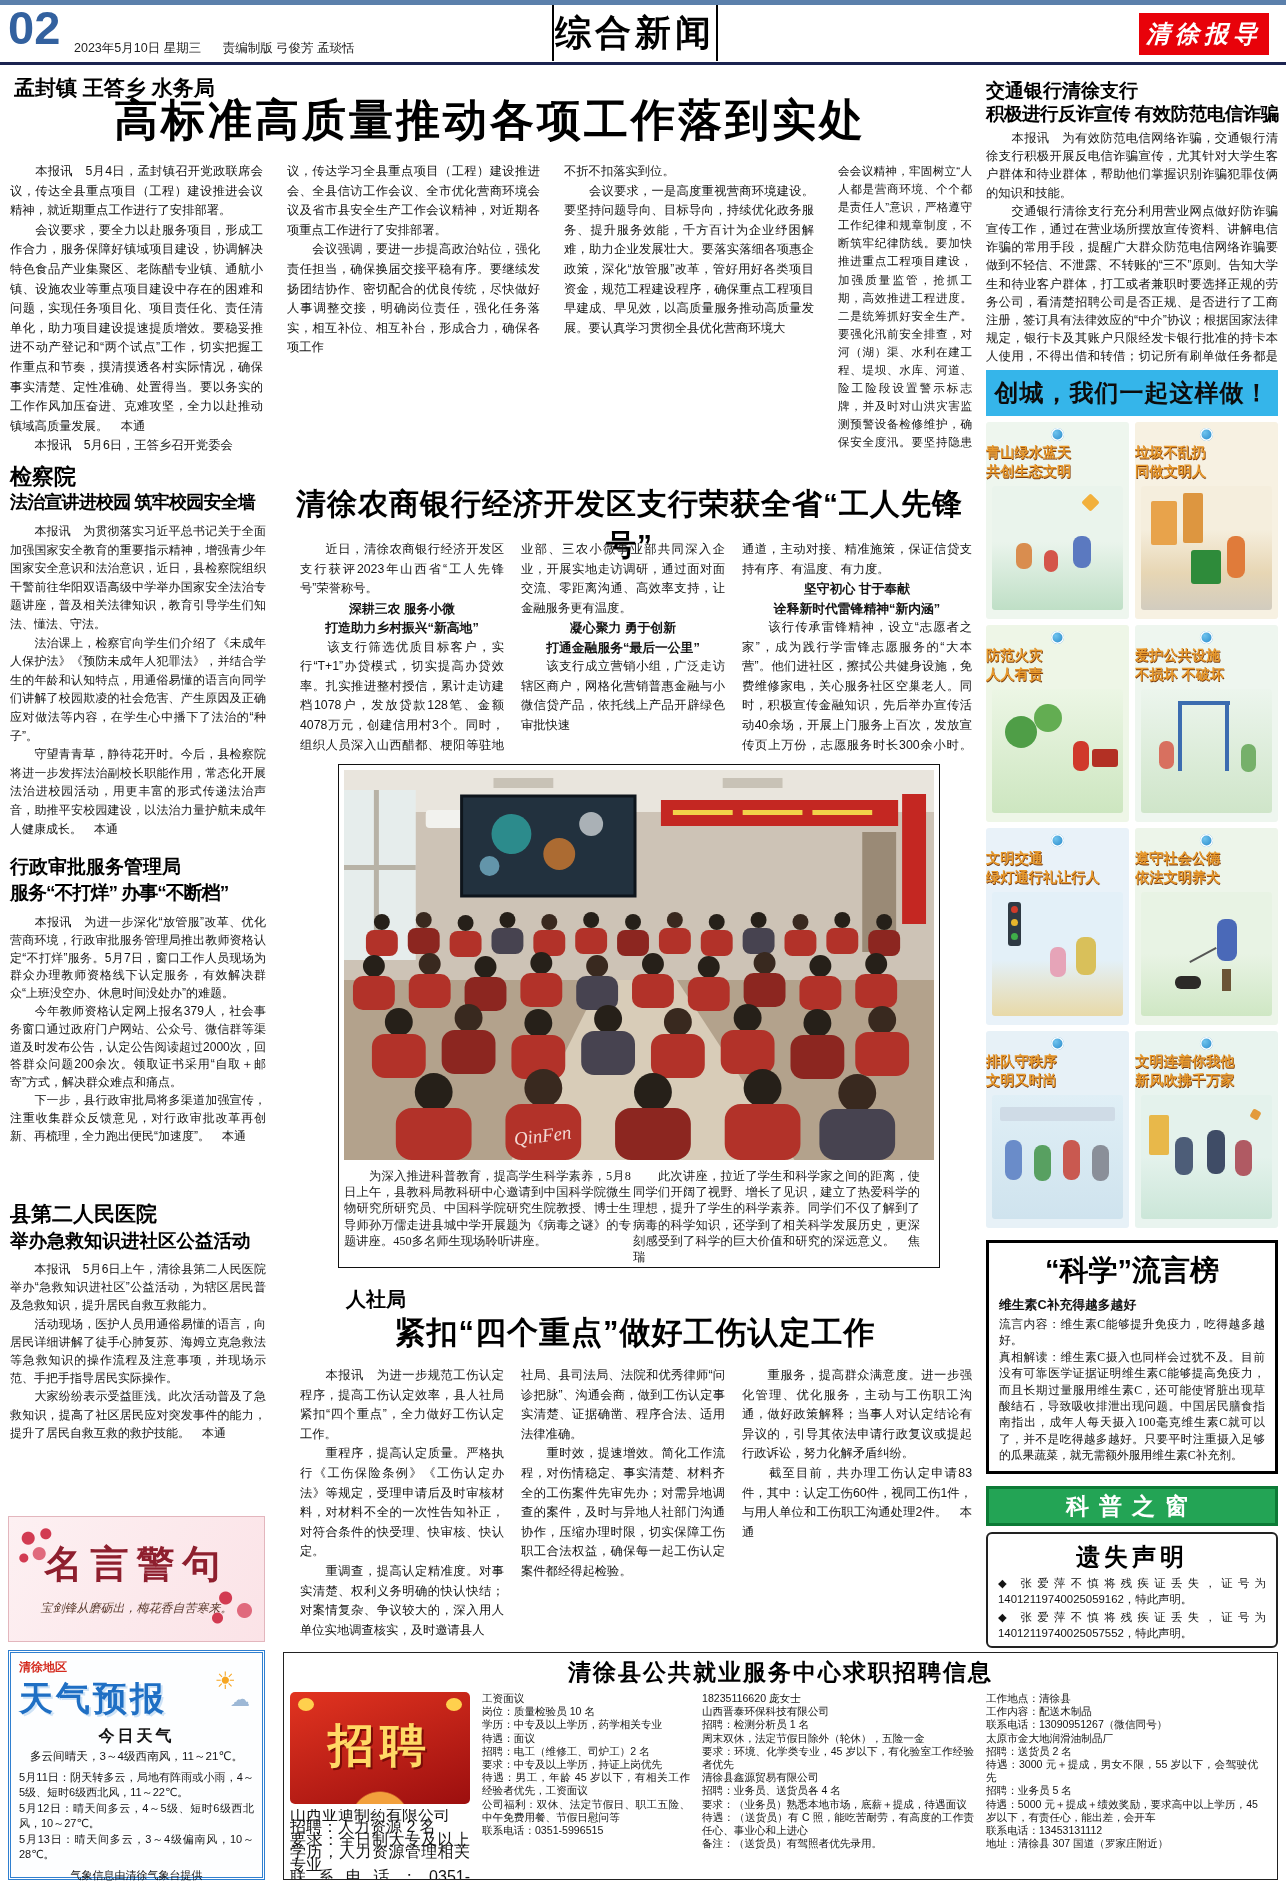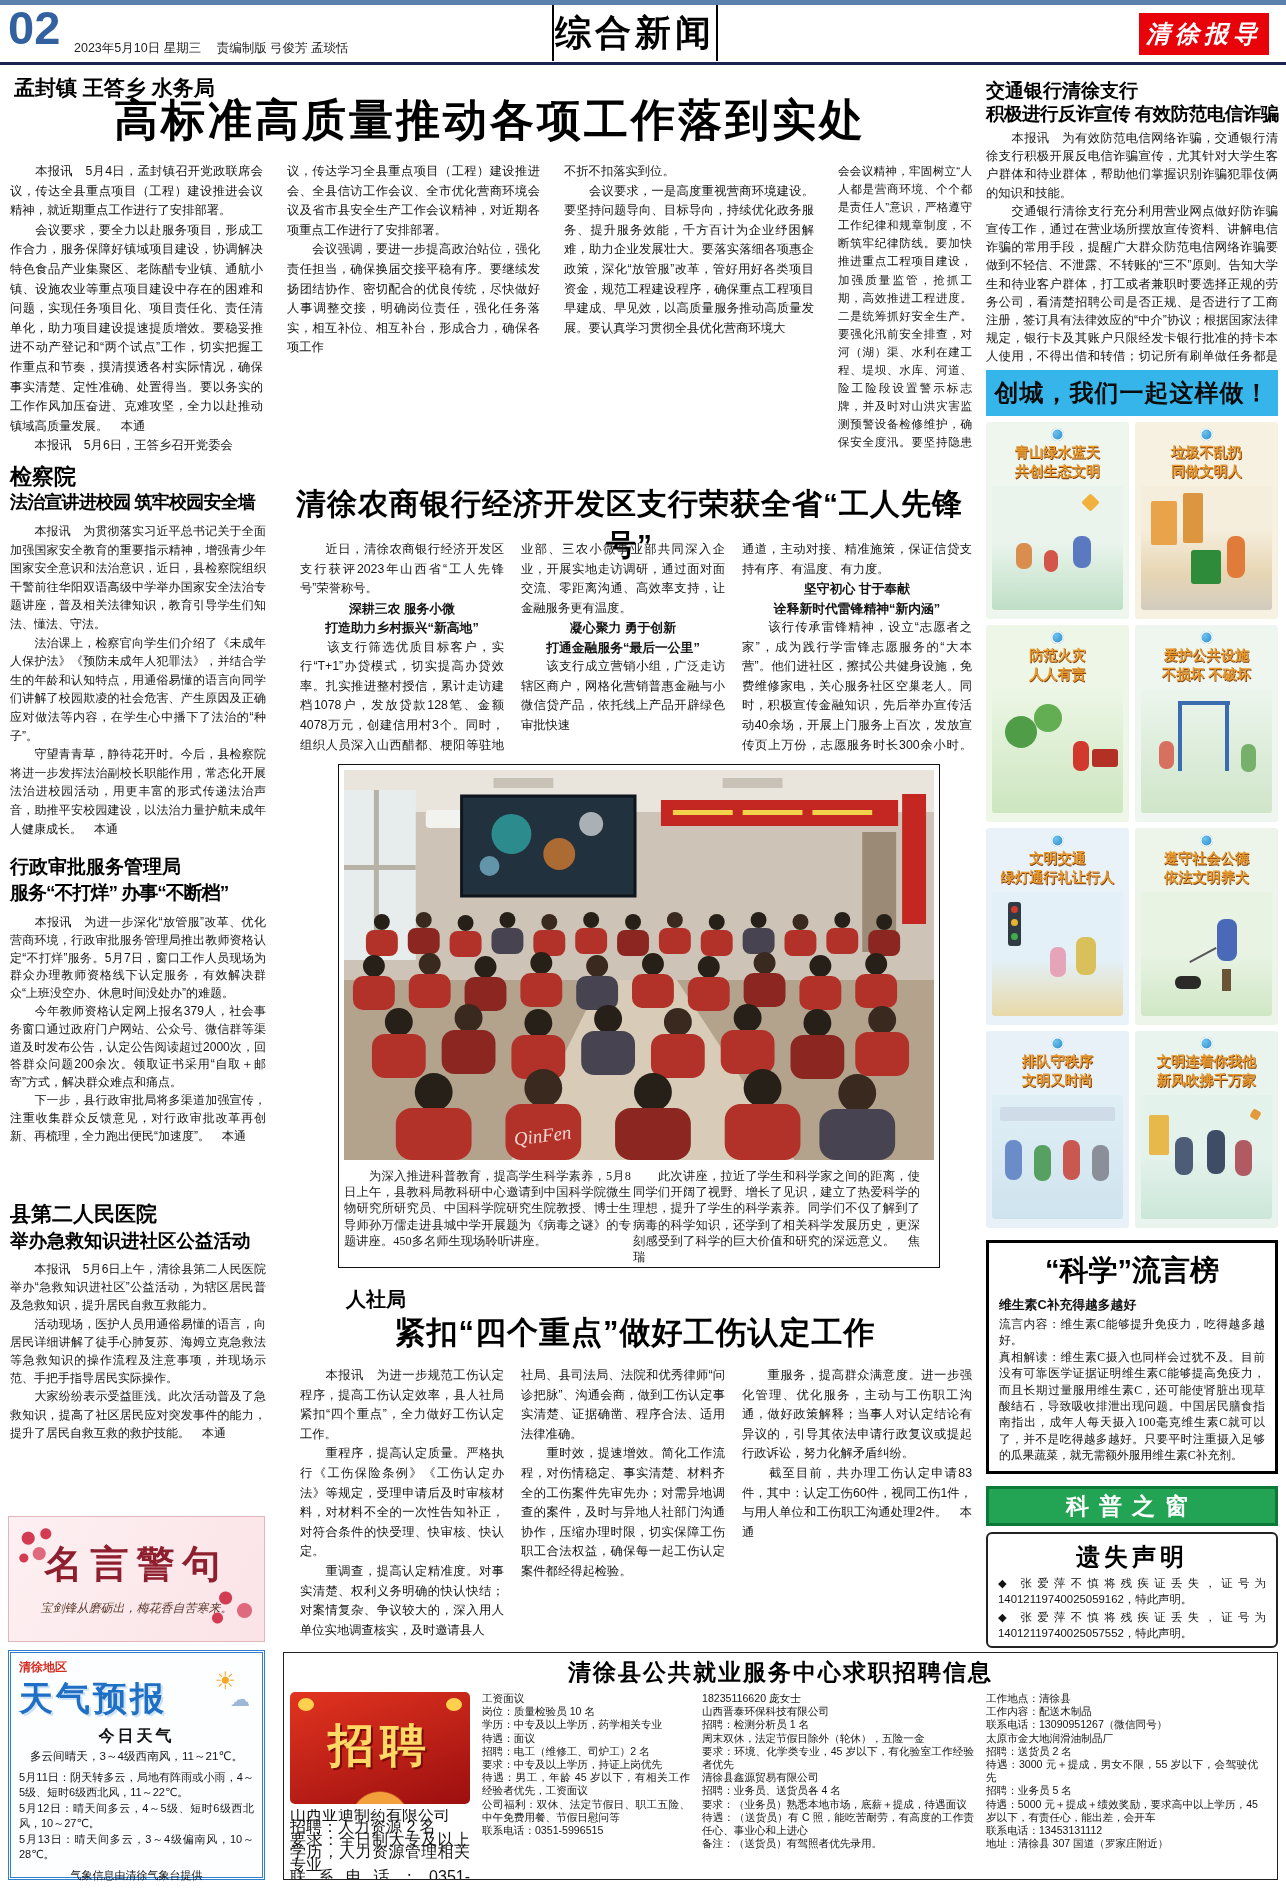--- a/index.html
+++ b/index.html
@@ -9,42 +9,42 @@
   i.sh{position:absolute;display:block}
   .jt{text-align:justify;white-space:pre-line;overflow:hidden}
   .bd{font-size:12.3px;line-height:19.6px}
   .bd2{font-size:12px;line-height:18.6px}
   .hl{font-weight:900;color:#000}
   .kick{font-weight:800;color:#000}
   .ctr{text-align:center}
   .subhead{font-weight:800;text-align:center;font-size:12.8px;line-height:19.4px;white-space:pre-line}
   .cap{font-family:"Liberation Serif","DejaVu Serif",serif;font-size:12.3px;line-height:16.2px;
        text-align:justify;white-space:pre-line;color:#222}
-  .tile{position:relative;border-radius:3px;overflow:hidden;text-align:center;padding-top:6px}
+  .tile{position:relative;border-radius:3px;overflow:hidden;text-align:left;padding-top:6px}
   .tlogo{width:13px;height:13px;border-radius:50%;background:radial-gradient(circle at 35% 35%,#6ec3ee,#1d7fc4);
          margin:0 auto 2px;box-shadow:0 0 0 1.5px #fff inset}
   .slog{font-size:14.2px;line-height:19px;font-weight:900;color:#e89a2e;
         text-shadow:.6px .6px 0 #7a3c10;white-space:pre-line}
   .art{position:relative;height:124px;margin:5px 6px 0;border-radius:3px;overflow:hidden}
   .t1a{background:linear-gradient(#eaf4ec 45%,#bfdfc6)} .t2a{background:linear-gradient(#f5eedd 35%,#e7d6b4 70%,#d2ccbf)}
   .t3a{background:linear-gradient(#ecf6e5,#cde6c0)} .t4a{background:linear-gradient(#ecf5ed,#cfe5c9)}
   .t5a{background:linear-gradient(#e3f0f8 55%,#e8d9a8)} .t6a{background:linear-gradient(#e8f3e4 50%,#cfe7c4)}
   .t7a{background:linear-gradient(#e0eff6,#cfe3ee)} .t8a{background:linear-gradient(#e4f2ec 50%,#cbe6d8)}
   .rl{font-size:10.6px;line-height:13.2px;text-align:justify;white-space:pre-line;overflow:hidden}
 </style>
 </head>
 <body>
 
 <div class="page">
 
   <div class="a" style="left:0;top:0;width:1286px;height:5px;background:#5b80ab"></div>
   <div class="a" style="left:8px;top:4px;font-size:47px;font-weight:900;color:#33619f;line-height:1">02</div>
   <div class="a" style="left:74px;top:40px;font-size:12.5px;color:#222">
     <span>2023年5月10日 星期三</span>
-    <span style="margin-left:12px">责编制版 弓俊芳 孟琰恬</span>
+    <span style="margin-left:18px">责编制版 弓俊芳 孟琰恬</span>
   </div>
   <div class="a ctr" style="left:552px;top:5px;width:166px;height:56px;border-left:2.5px solid #000;border-right:2.5px solid #000;
               font-size:36px;font-weight:900;letter-spacing:4px;line-height:56px;color:#000">综合新闻</div>
   <div class="a ctr" style="left:1139px;top:13px;width:130px;height:42px;background:#e8020a;color:#fff;
               font-family:'Liberation Serif',serif;font-style:italic;font-size:24px;font-weight:700;
               letter-spacing:5px;line-height:42px">清徐报导</div>
   <div class="a" style="left:0;top:62px;width:1286px;height:3px;background:#1b2350"></div>
 
   <div class="a kick" style="left:14px;top:74px;font-size:21px">孟封镇 王答乡 水务局</div>
   <div class="a hl ctr" style="left:8px;top:96px;width:964px;font-size:44px;letter-spacing:3px;line-height:1.1">高标准高质量推动各项工作落到实处</div>

